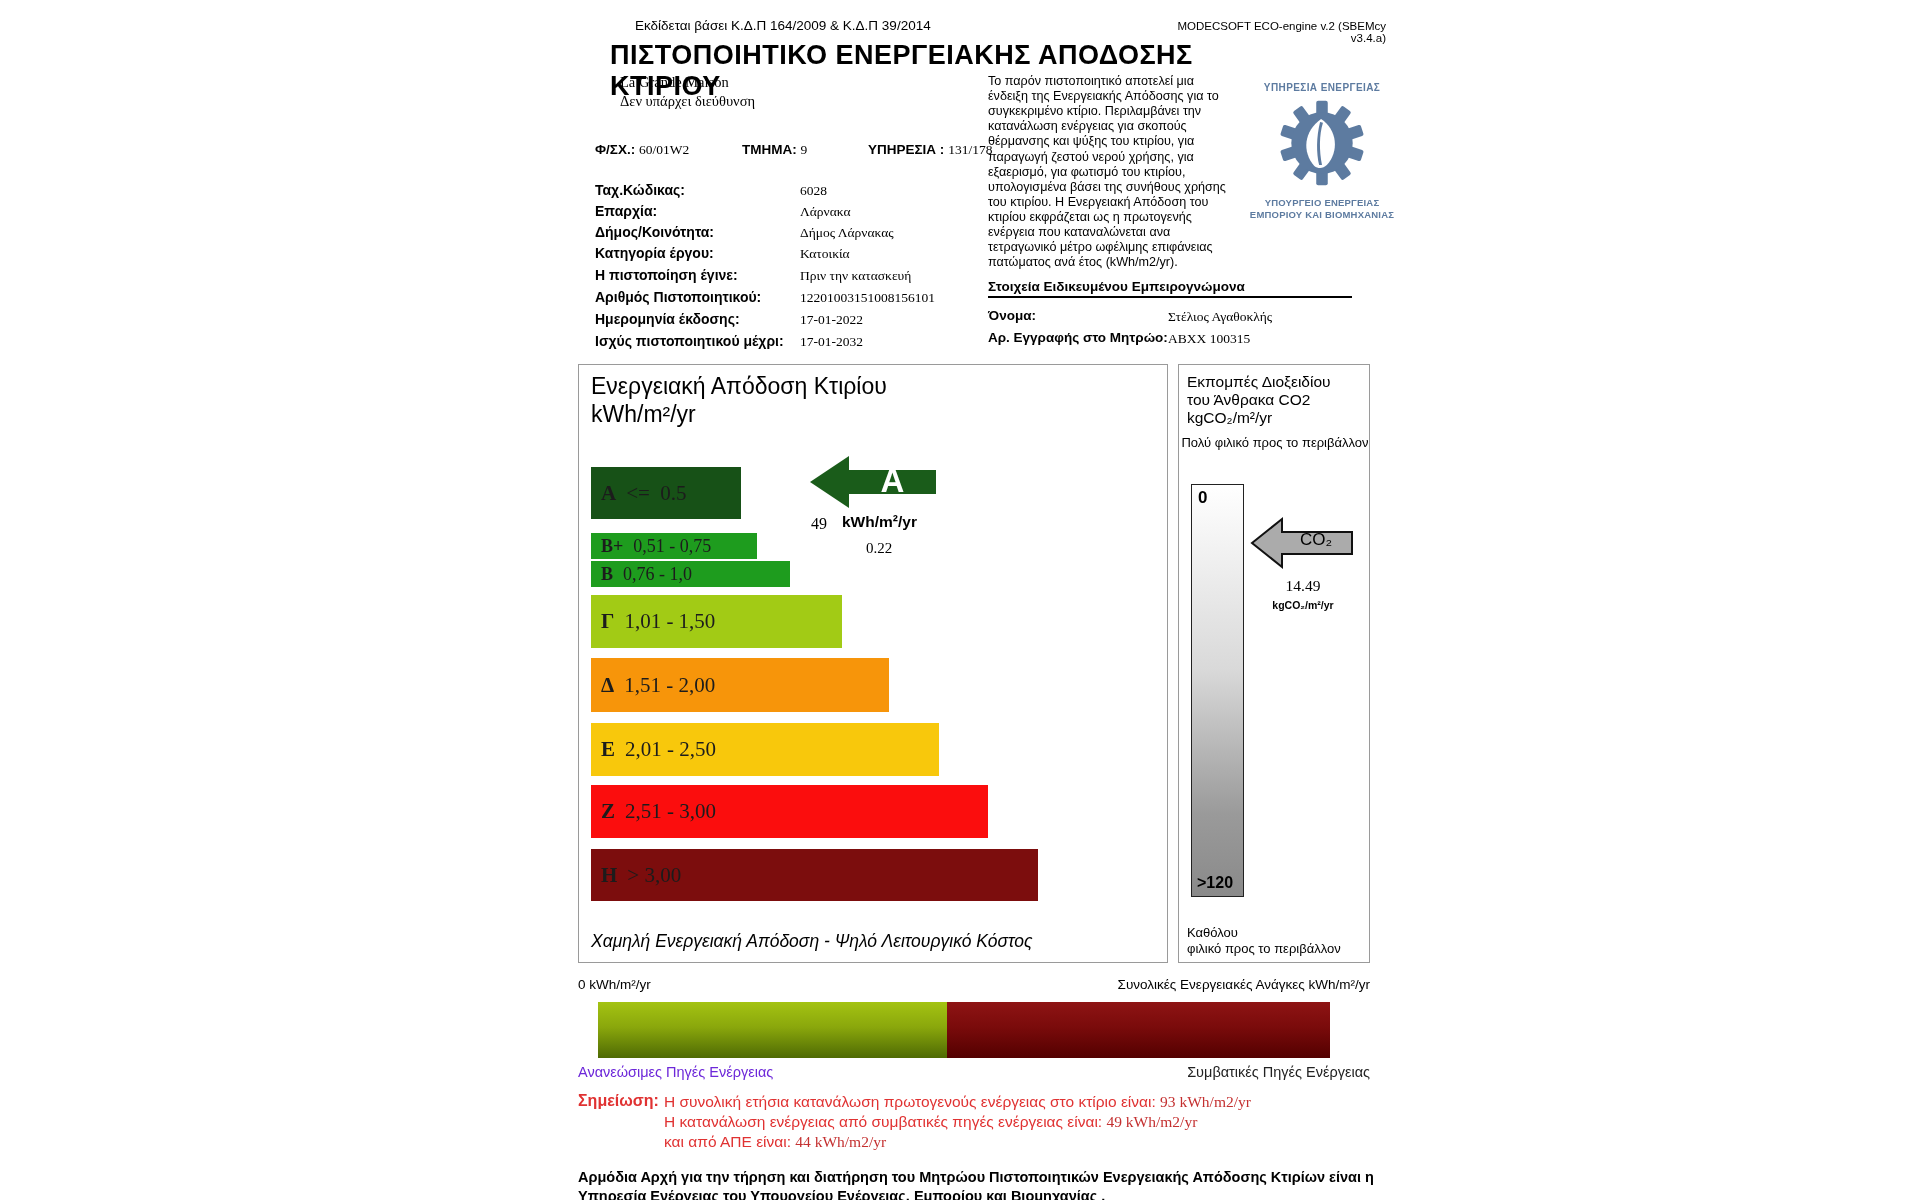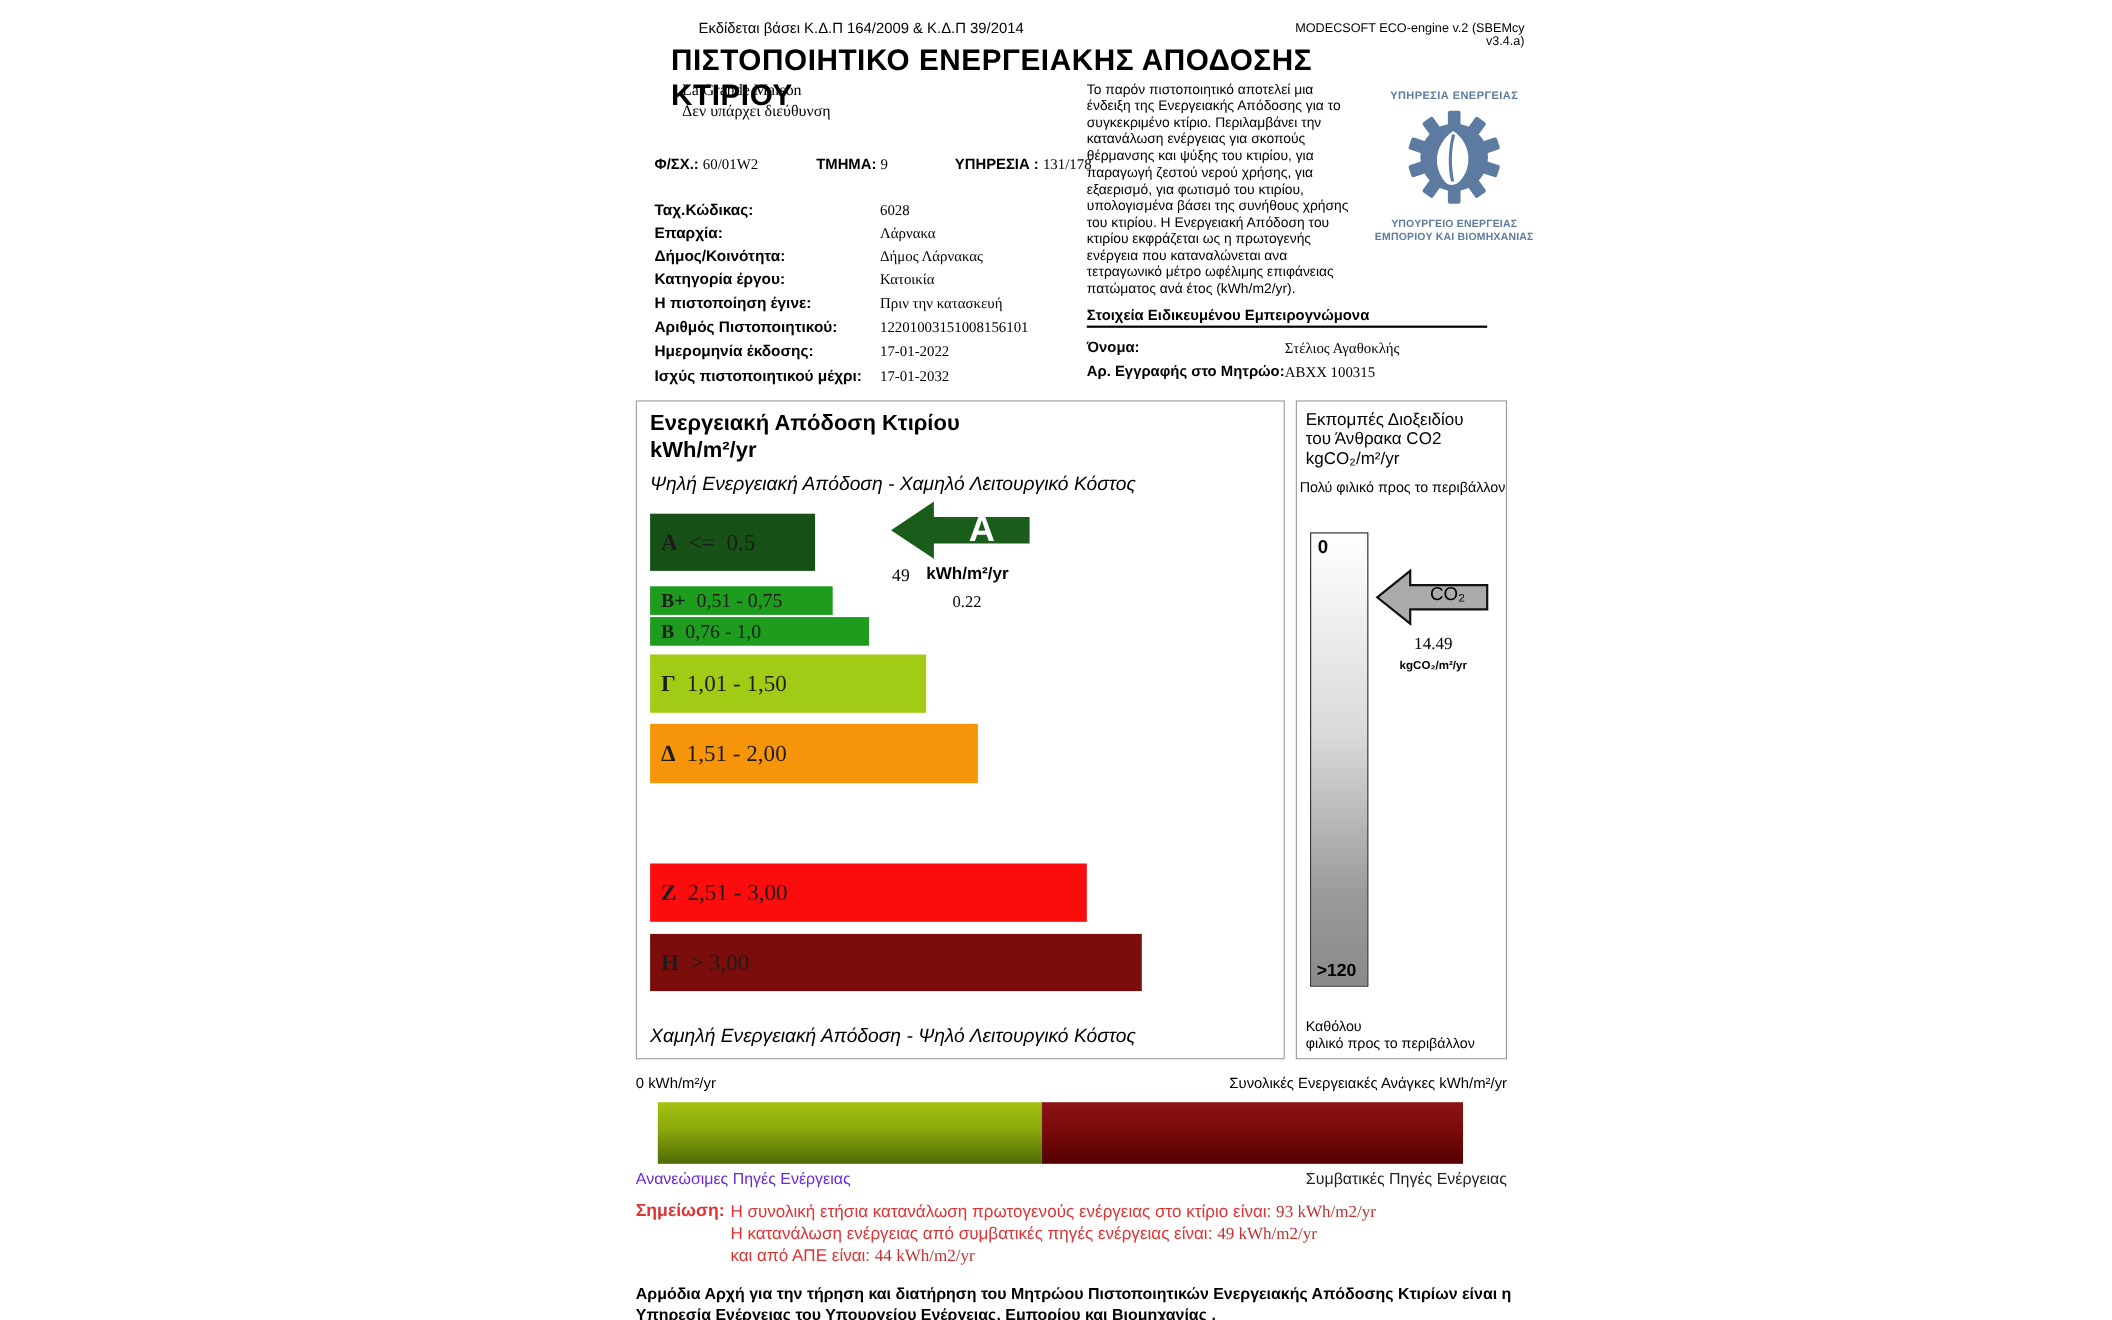--- a/index.html
+++ b/index.html
@@ -34,21 +34,21 @@
 
   .expert-head { left:988px; top:279px; font-size:13.5px; font-weight:bold; }
   .expert-rule { left:988px; top:296px; width:364px; height:2px; background:#000; }
   .expert-label { left:988px; font-size:13.5px; font-weight:bold; white-space:nowrap; }
   .expert-value { left:1168px; font-size:13.5px; font-family:"Liberation Serif", serif; white-space:nowrap; }
 
   .box { border:1px solid #9a9a9a; background:#fff; }
   .left-box { left:578px; top:364px; width:590px; height:599px; }
   .right-box { left:1178px; top:364px; width:192px; height:599px; }
 
-  .lb-title { left:12px; top:8px; font-size:20px; font-weight:bold; line-height:1.2; }
+  .lb-title { left:12px; top:8px; font-size:23px; font-weight:normal; line-height:1.2; }
   .lb-sub-top { left:12px; top:64px; font-size:17.5px; font-style:italic; }
   .lb-sub-bottom { left:12px; top:566px; font-size:17.5px; font-style:italic; }
 
   .epc-bar { position:absolute; left:12px; font-family:"Liberation Serif", serif; color:#1c1c1c; padding-left:10px; white-space:pre; }
   .epc-bar .letter { font-weight:bold; margin-right:10px; }
 
   .rating-arrow { left:228px; top:88px; width:132px; height:58px; }
   .rating-letter { position:absolute; left:42px; top:9px; width:87px; text-align:center; color:#fff; font-size:33px; font-weight:bold; }
   .rating-val { left:232px; top:150px; font-size:16px; font-family:"Liberation Serif", serif; }
   .rating-unit { left:263px; top:148px; font-size:15.5px; font-weight:bold; }
@@ -163,27 +163,27 @@
   <div class="abs expert-label" style="top:308px;">Όνομα:</div>
   <div class="abs expert-value" style="top:309px;">Στέλιος Αγαθοκλής</div>
   <div class="abs expert-label" style="top:330px;">Αρ. Εγγραφής στο Μητρώο:</div>
   <div class="abs expert-value" style="top:331px;">ABXX 100315</div>
 
   <div class="abs box left-box">
     <div class="abs lb-title">
       <div>Ενεργειακή Απόδοση Κτιρίου</div>
       <div>kWh/m²/yr</div>
     </div>
-    <div class="abs lb-sub-top">Ψηλή Ενεργειακή Απόδοση - Χαμηλό Λειτουργικό Κόστος</div>
 
     <div class="epc-bar" style="top: 102px; height: 52px; width: 150px; background: rgb(23, 81, 23); font-size: 21px; line-height: 52px;"><span class="letter">Α</span><span>&lt;=  0.5</span></div>
     <div class="epc-bar" style="top: 168px; height: 26px; width: 166px; background: rgb(30, 156, 30); font-size: 18px; line-height: 26px;"><span class="letter">Β+</span><span>0,51 - 0,75</span></div>
     <div class="epc-bar" style="top: 196px; height: 26px; width: 199px; background: rgb(30, 156, 30); font-size: 18px; line-height: 26px;"><span class="letter">Β</span><span>0,76 - 1,0</span></div>
     <div class="epc-bar" style="top: 230px; height: 53px; width: 251px; background: rgb(162, 203, 21); font-size: 21px; line-height: 53px;"><span class="letter">Γ</span><span>1,01 - 1,50</span></div>
     <div class="epc-bar" style="top: 293px; height: 54px; width: 298px; background: rgb(247, 149, 10); font-size: 21px; line-height: 54px;"><span class="letter">Δ</span><span>1,51 - 2,00</span></div>
+    <div class="epc-bar" style="top: 358px; height: 53px; width: 348px; background: rgb(248, 200, 12); font-size: 21px; line-height: 53px;"><span class="letter">Ε</span><span>2,01 - 2,50</span></div>
     <div class="epc-bar" style="top: 420px; height: 53px; width: 397px; background: rgb(251, 13, 13); font-size: 21px; line-height: 53px;"><span class="letter">Ζ</span><span>2,51 - 3,00</span></div>
     <div class="epc-bar" style="top: 484px; height: 52px; width: 447px; background: rgb(124, 13, 13); font-size: 21px; line-height: 52px;"><span class="letter">Η</span><span>&gt; 3,00</span></div>
 
     <div class="abs rating-arrow">
       <svg width="132" height="58" viewBox="0 0 132 58">
         <path d="M3,29 L42,3 L42,17 L129,17 L129,41 L42,41 L42,55 Z" fill="#1a5c1a"></path>
       </svg>
       <div class="rating-letter">A</div>
     </div>
     <div class="abs rating-val">49</div>

